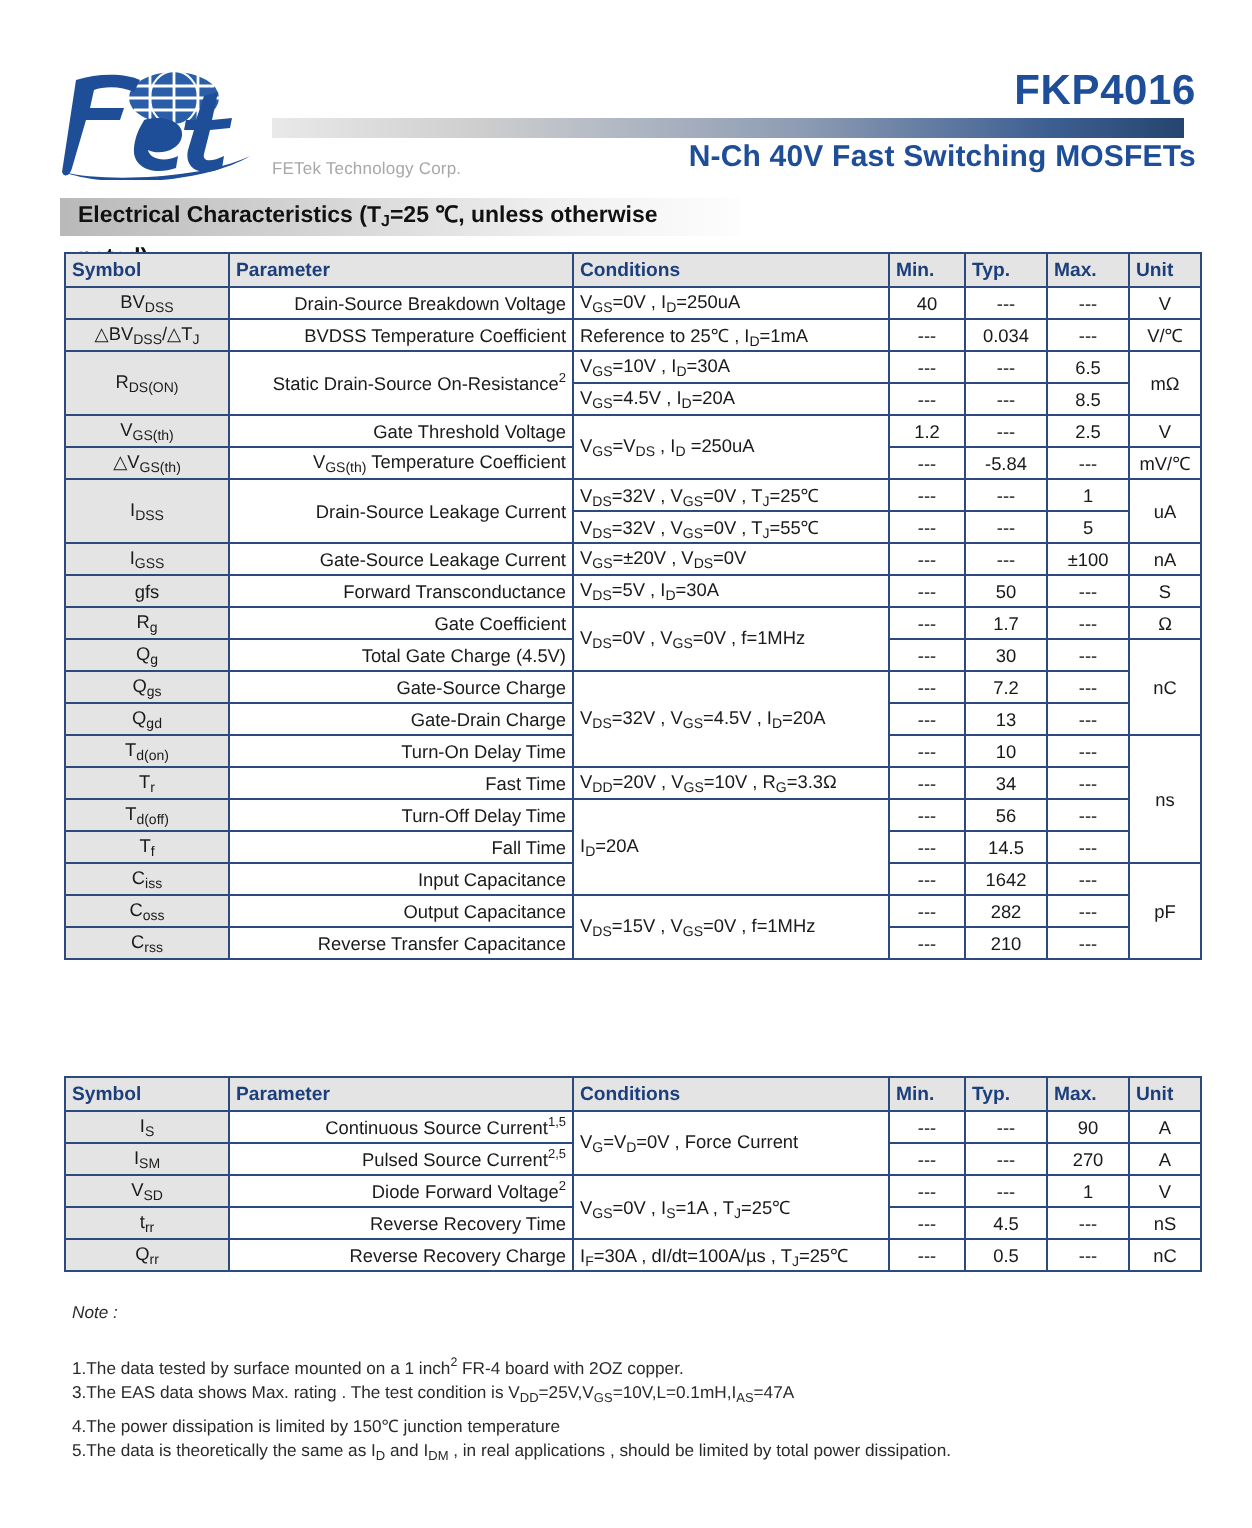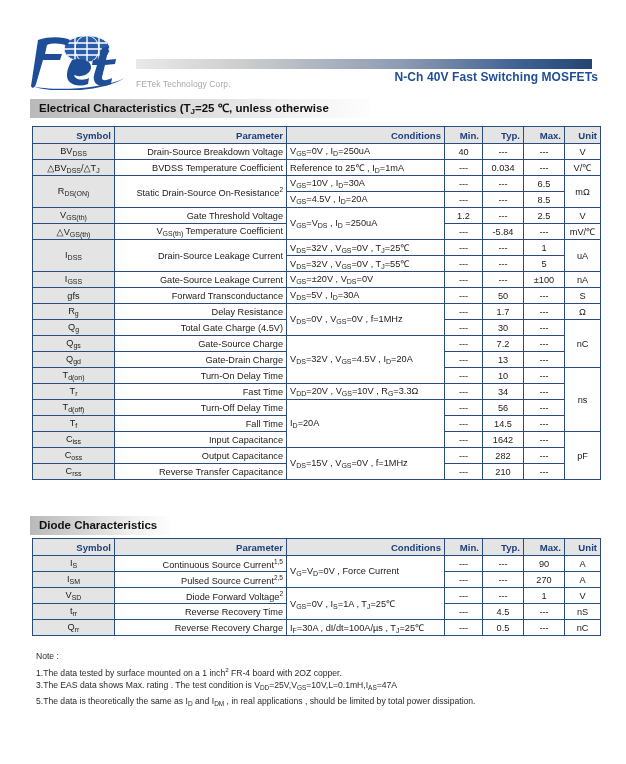--- a/index.html
+++ b/index.html
@@ -25,21 +25,21 @@
   .grad-bar {
     position: absolute; left: 136px; top: 59px; width: 456px; height: 10px;
     background: linear-gradient(to right, #e9e9e9 0%, #cfcfcf 22%, #8d9cb4 58%, #3e5f92 85%, #25456f 100%);
   }
   .part-no {
     position: absolute; right: 28px; top: 34px;
     font-size: 21px; font-weight: bold; color: #1f4e99; letter-spacing: .3px;
   }
   .subtitle {
     position: absolute; right: 28px; top: 70px;
-    font-size: 12px; font-weight: bold; color: #1f4e99; letter-spacing: .1px;
+    font-size: 15px; font-weight: bold; color: #1f4e99; letter-spacing: .1px;
   }
 
   
   .section-title {
     position: absolute; height: 19px; line-height: 19px;
     padding: 0 10px 0 9px;
     font-size: 11.5px; font-weight: bold; color: #111;
     background: linear-gradient(to right, #b9b9b9 0%, #cfcfcf 30%, #f1f1f1 75%, #fdfdfd 100%);
   }
   .section-title sub { font-size: 8px; vertical-align: -2px; }
@@ -58,34 +58,34 @@
     height: 16px;
     vertical-align: middle;
     color: #1a1a1a;
     font-weight: normal;
   }
   table.spec thead th {
     background: #e4e4e4;
     color: #1c3f7c;
     font-weight: bold;
     font-size: 9.6px;
-    text-align: right;
+    text-align: left;
     height: 17px;
   }
   td.sym { background: #e4e4e4; text-align: center; font-size: 9.2px; }
   td.param { text-align: right; padding-left: 5px; }
   td.cond { text-align: left; padding-left: 5px; }
   td.num { text-align: center; }
   td.unit { text-align: center; }
   sub { font-size: 7px; vertical-align: -2px; letter-spacing: 0; }
   sup { font-size: 6.5px; vertical-align: 4px; }
 
   
   .notes { position: absolute; left: 36px; font-size: 8.6px; line-height: 12.6px; color: #2a2a2a; }
-  .notes .note-head { margin-bottom: 1px; }
+  .notes .note-head { margin-bottom: 13px; font-style: italic; }
   .notes div { white-space: nowrap; }
   .notes sub { font-size: 6.5px; }
   .notes sup { font-size: 6.2px; }
 </style>
 </head>
 <body>
 <div class="page">
 
 <div class="header">
   <div class="logo-wrap">
@@ -104,20 +104,21 @@
       <path d="M42 26 C52 23 62 27 61 34 C60 41 50 44 44 41 C45 46 53 47 59 44 L58 50 C47 54 36 50 37 40 C38 31 42 27 42 26 Z
                M45 35 C49 33 54 33 55 35 C53 37 48 38 45 35 Z" fill="#1f4e99"></path>
 
       <path d="M72 14 L79 12 L76 26 L86 25 L85 30 L75 31 L72 43 C71 47 76 47 82 44 L81 50 C70 55 62 50 64 41 L67 31 L62 31 L63 26 L68 26 L72 14 Z" fill="#1f4e99"></path>
 
       <path d="M2 52 C20 57 70 56 95 44 C72 58 22 60 2 52 Z" fill="#1f4e99"></path>
     </svg>
   </div>
   <div class="grad-bar"></div>
   <div class="corp-name">FETek Technology Corp.</div>
+  <div class="part-no">FKP4016</div>
   <div class="subtitle">N-Ch 40V Fast Switching MOSFETs</div>
 </div>
 
 <div class="section-title" id="elec-title" style="left:30px; top:99px; width:340px;">
   <span>Electrical Characteristics (T</span><sub>J</sub><span>=25 ℃, unless otherwise noted)</span>
 </div>
 
 <table class="spec" id="elec-table" style="left:32px; top:126px; width:568px;">
   <colgroup>
     <col style="width:82px">
@@ -218,21 +219,21 @@
           <td class="sym">gfs</td>
           <td class="param">Forward Transconductance</td>
           <td class="cond">V<sub>DS</sub>=5V , I<sub>D</sub>=30A</td>
           <td class="num">---</td>
           <td class="num">50</td>
           <td class="num">---</td>
           <td class="unit">S</td>
         </tr>
         <tr>
           <td class="sym">R<sub>g</sub></td>
-          <td class="param">Delay Resistance</td>
+          <td class="param">Gate Coefficient</td>
           <td class="cond" rowspan="2">V<sub>DS</sub>=0V , V<sub>GS</sub>=0V , f=1MHz</td>
           <td class="num">---</td>
           <td class="num">1.7</td>
           <td class="num">---</td>
           <td class="unit">Ω</td>
         </tr>
         <tr>
           <td class="sym">Q<sub>g</sub></td>
           <td class="param">Total Gate Charge (4.5V)</td>
           <td class="num">---</td>
@@ -305,21 +306,20 @@
         <tr>
           <td class="sym">C<sub>rss</sub></td>
           <td class="param">Reverse Transfer Capacitance</td>
           <td class="num">---</td>
           <td class="num">210</td>
           <td class="num">---</td>
         </tr>
       </tbody>
 </table>
 
-<div class="section-title" style="left:30px; top:516px; width:140px;">Diode Characteristics</div>
 
 <table class="spec" id="diode-table" style="left:32px; top:538px; width:568px;">
   <colgroup>
     <col style="width:82px">
         <col style="width:172px">
         <col style="width:158px">
     <col style="width:38px">
         <col style="width:41px">
         <col style="width:41px">
         <col style="width:36px">
@@ -380,17 +380,18 @@
           <td class="unit">nC</td>
         </tr>
       </tbody>
 </table>
 
 <div class="notes" style="top:650px;">
   <div class="note-head">Note :</div>
   <div id="notes-list">
         <div>1.The data tested by surface mounted on a 1 inch<sup>2</sup> FR-4 board with 2OZ copper.</div>
         <div>3.The EAS data shows Max. rating . The test condition is V<sub>DD</sub>=25V,V<sub>GS</sub>=10V,L=0.1mH,I<sub>AS</sub>=47A</div>
+        <div>4.The power dissipation is limited by 150℃  junction temperature</div>
         <div>5.The data is theoretically the same as I<sub>D</sub> and I<sub>DM</sub> , in real applications , should be limited by total power dissipation.</div>
       </div>
 </div>
 
 </div>
 
 </body></html>

